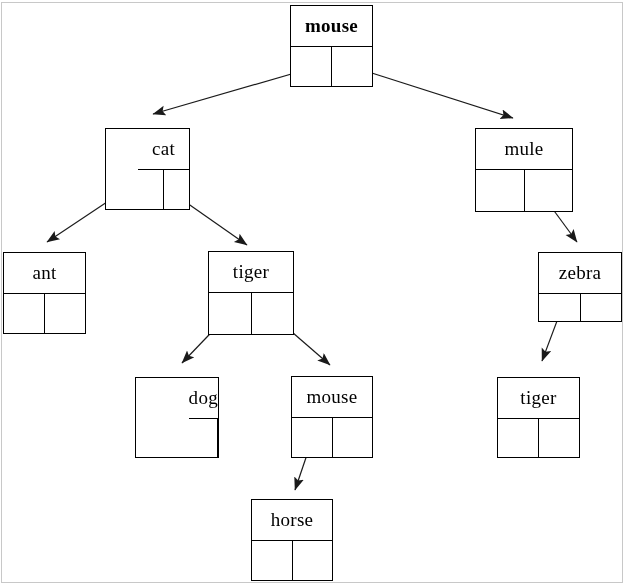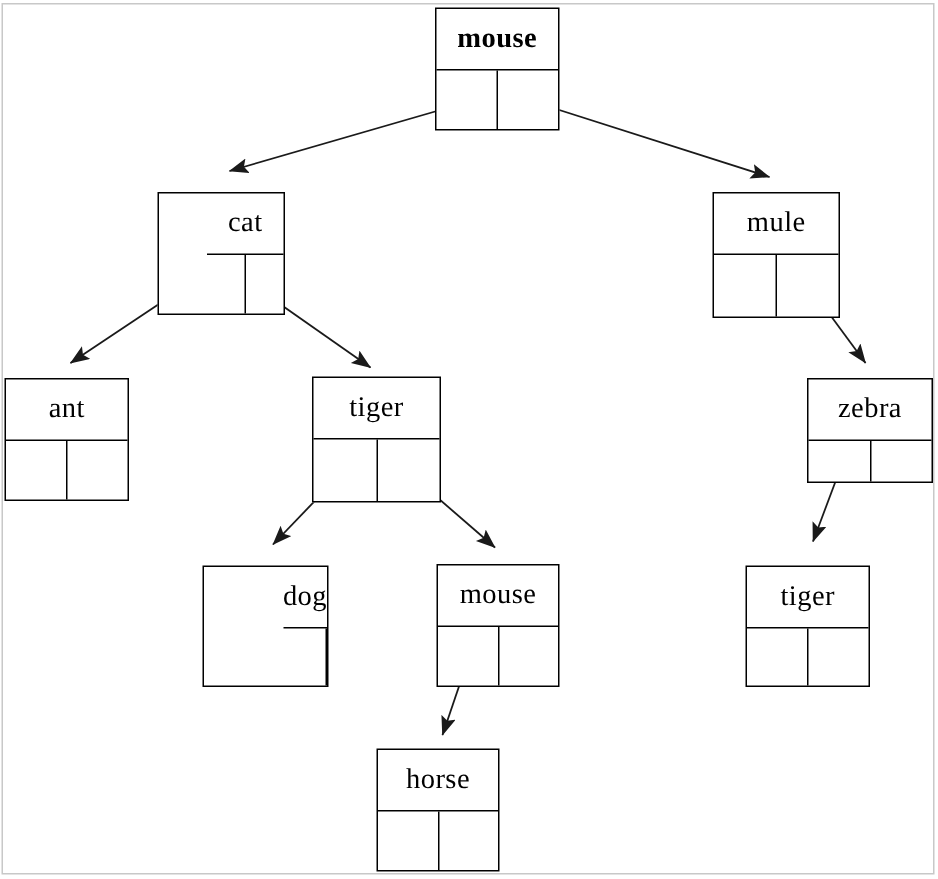--- a/index.html
+++ b/index.html
@@ -94,21 +94,21 @@
           <div class="cell right"></div>
         </div>
       </div>
       <div class="node" style="left: 105px; top: 128px; width: 85px; height: 82px; padding-left: 32px;">
         <div class="node-label" style="height: 41px;">cat</div>
         <div class="node-cells">
           <div class="cell"></div>
           <div class="cell right"></div>
         </div>
       </div>
-      <div class="node" style="left: 475px; top: 128px; width: 85px; height: 84px;">
+      <div class="node" style="left: 475px; top: 128px; width: 98px; height: 84px;">
         <div class="node-label" style="height: 41px;">mule</div>
         <div class="node-cells">
           <div class="cell"></div>
           <div class="cell right"></div>
         </div>
       </div>
       <div class="node" style="left: 3px; top: 252px; width: 83px; height: 82px;">
         <div class="node-label" style="height: 41px;">ant</div>
         <div class="node-cells">
           <div class="cell"></div>

